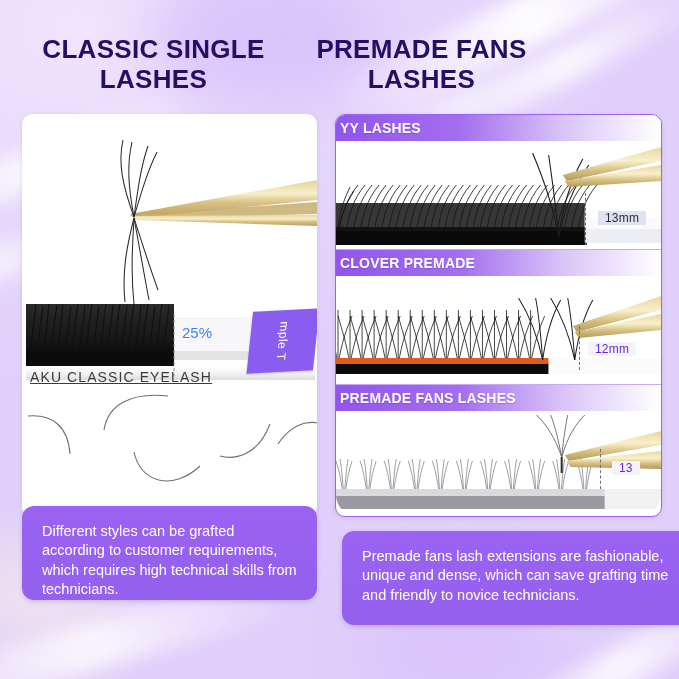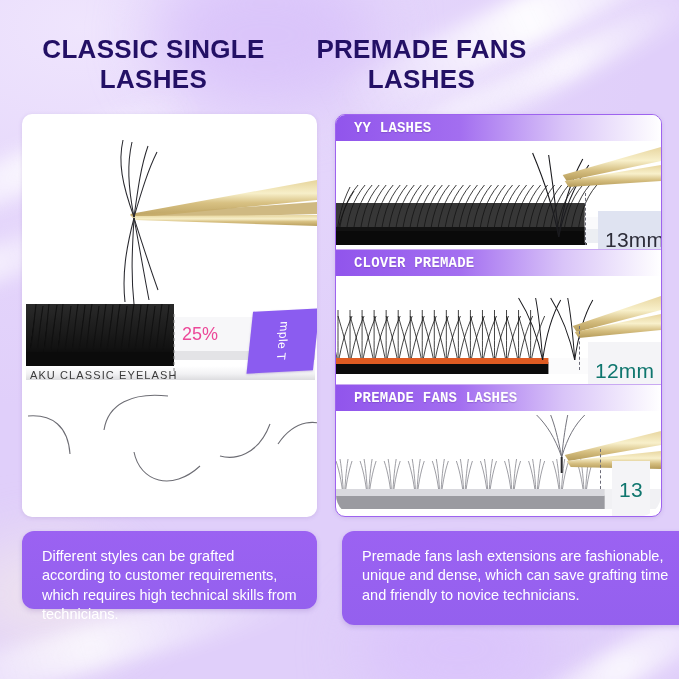--- a/index.html
+++ b/index.html
@@ -59,54 +59,55 @@
   #panel-left{ left:22px; top:114px; width:295px; height:403px; }
   #panel-right{ left:335px; top:114px; width:327px; height:403px;
     border:1.5px solid #9e63ef; background:#fff; }
 
   .note{
     position:absolute; z-index:3; border-radius:12px;
     background:linear-gradient(180deg,#9b62f2 0%,#9460ee 100%);
     color:#fff; font-size:14.5px; line-height:1.33; padding:16px 20px;
     box-shadow:0 2px 5px rgba(110,70,170,.22);
   }
-  #note-left{ left:22px; top:531px; width:295px; height:78px; }
+  #note-left{ left:22px; top:506px; width:295px; height:94px; }
   #note-right{ left:342px; top:531px; width:359px; height:94px; }
 
   
   .sec{ position:absolute; left:0; width:100%; }
   .sec-hd{
     position:relative; height:26px;
     background:linear-gradient(90deg,#9155ec 0%,#a36ef0 38%,#d9c4f8 70%,#ffffff 100%);
     display:flex; align-items:center;
   }
   .sec-hd span{
-    color:#fff; font-weight:bold; font-size:14px; padding-left:18px;
-    letter-spacing:.2px; text-shadow:0 1px 1px rgba(80,40,140,.3);font-family:Liberation Mono, monospace;
+    color:#fff; font-weight:bold; font-size:14px; padding-left:4px;
+    letter-spacing:.2px; text-shadow:0 1px 1px rgba(80,40,140,.3);
   }
   .sec-body{ position:relative; height:108px; overflow:hidden; background:#fff; }
   .sec-div{ position:absolute; left:0; width:100%; height:1px; background:#c9a9f2; }
 
   
   .chip{
-    position:absolute; font-size:21px; color:#2c2c38;
-    background:#dfe3f1; padding:17px 7px; letter-spacing:.2px;
-  }
-  .chip-plain{ background:#f4f4f7; color:#0f766e; }
+    position:absolute; font-size:12px; color:#2c2c38;
+    background:#dfe3f1; padding:0 7px; letter-spacing:.2px;
+  }
+  .chip-plain{ background:#f4f4f7; color:#6d28d9; }
   .tick{ position:absolute; border-left:1.4px dashed #6b6b78; }
 
   
   .art{ position:absolute; left:0; top:0; width:100%; height:100%; }
 
   
   .strip-label{
-    position:absolute; font-size:11px; color:#3a3a3a; letter-spacing:1.1px;
+    position:absolute; font-size:14px; color:#3a3a3a; letter-spacing:1.1px;
     white-space:nowrap;
-  }
-  .pct{ position:absolute; font-size:18px; color:#ec4899; }
+    text-decoration:underline;
+  }
+  .pct{ position:absolute; font-size:15px; color:#3b82f6; }
   .tape{
     position:absolute; background:#8b5cf0; color:#fff; font-size:12px;
     display:flex; align-items:center; justify-content:center;
     transform:skewX(-9deg) rotate(-3deg);
     box-shadow:0 1px 2px rgba(90,50,160,.25);
   }
   .tape span{ transform:rotate(90deg); white-space:nowrap; letter-spacing:.5px; }
 </style>
 </head>
 <body>

